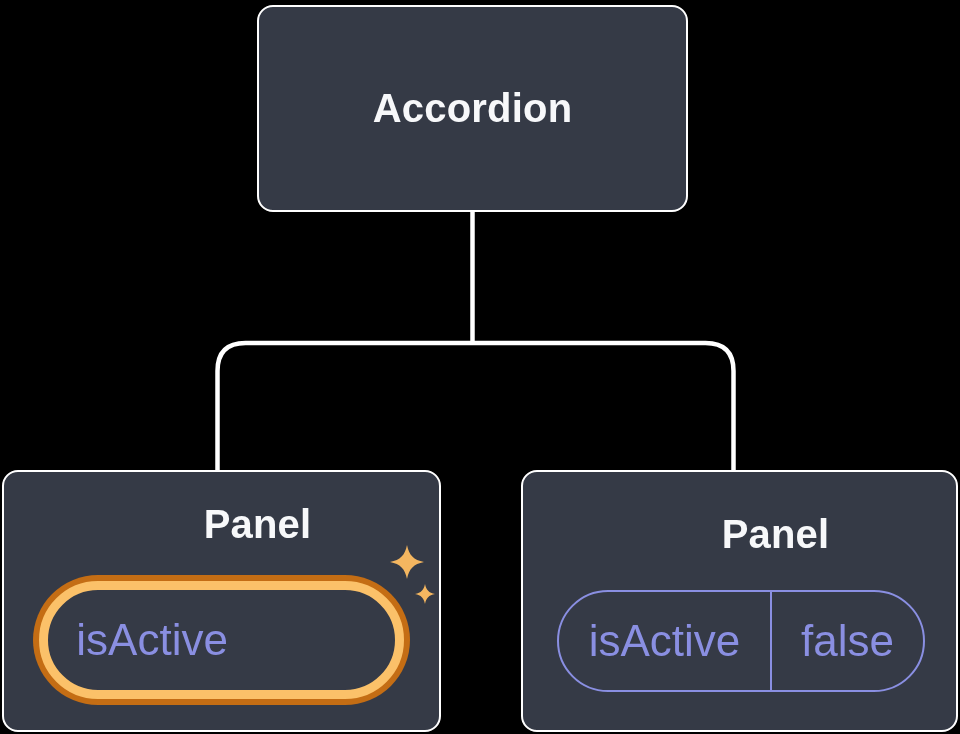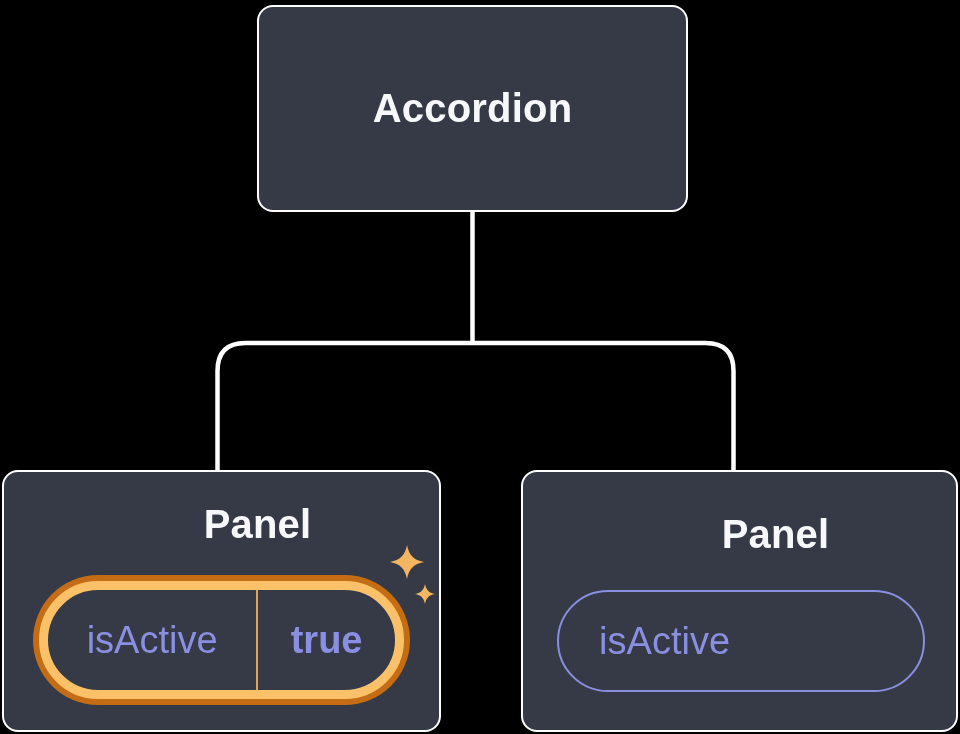--- a/index.html
+++ b/index.html
@@ -23,21 +23,21 @@
   }
   .panel-node { top:470px; width:439px; height:262px; }
   .panel-left  { left:2px; }
   .panel-right { left:521px; width:437px; }
   .panel-title { position:absolute; left:0; width:100%; text-align:center;margin-left:36px; }
   .panel-left  .panel-title { top:30px; }
   .panel-right .panel-title { top:40px; }
 
   .pill {
     position:absolute; display:flex; box-sizing:border-box;
-    border-radius:999px; color:#8a8fe2; font-size:38px;
+    border-radius:999px; color:#8a8fe2; font-size:44px;
   }
   .pill-cell {
     display:flex; align-items:center; justify-content:center;
     white-space:nowrap;
   }
   .pill-active {
     left:35px; top:109px; width:365px; height:118px;
     border:9px solid #fbc169;
     box-shadow:0 0 0 6px #c46d14;
     background:#353a46;
@@ -66,30 +66,30 @@
 
   <div class="node accordion-node">
     <span class="node-title">Accordion</span>
   </div>
 
   <div class="node panel-node panel-left">
     <span class="node-title panel-title">Panel</span>
 
     <div class="pill pill-active">
       <span class="pill-cell pill-key">isActive</span>
-      <span class="pill-cell pill-val">true</span>
     </div>
 
     <svg class="sparkles" viewBox="0 0 50 62" fill="#f4b660">
       <path d="M19 0 C21.2 10.5 25.5 14.8 36 17 C25.5 19.2 21.2 23.5 19 34 C16.8 23.5 12.5 19.2 2 17 C12.5 14.8 16.8 10.5 19 0 Z"></path>
       <path d="M37 39 C38.3 45.2 40.8 47.7 47 49 C40.8 50.3 38.3 52.8 37 59 C35.7 52.8 33.2 50.3 27 49 C33.2 47.7 35.7 45.2 37 39 Z"></path>
     </svg>
   </div>
 
   <div class="node panel-node panel-right">
     <span class="node-title panel-title">Panel</span>
 
     <div class="pill pill-inactive">
       <span class="pill-cell pill-key">isActive</span>
+      <span class="pill-cell pill-val">false</span>
     </div>
   </div>
 
 </div>
 
 </body></html>

